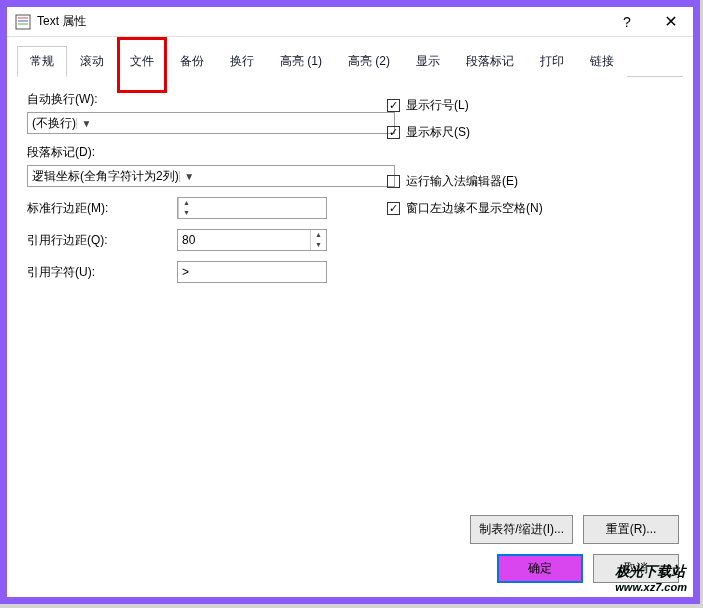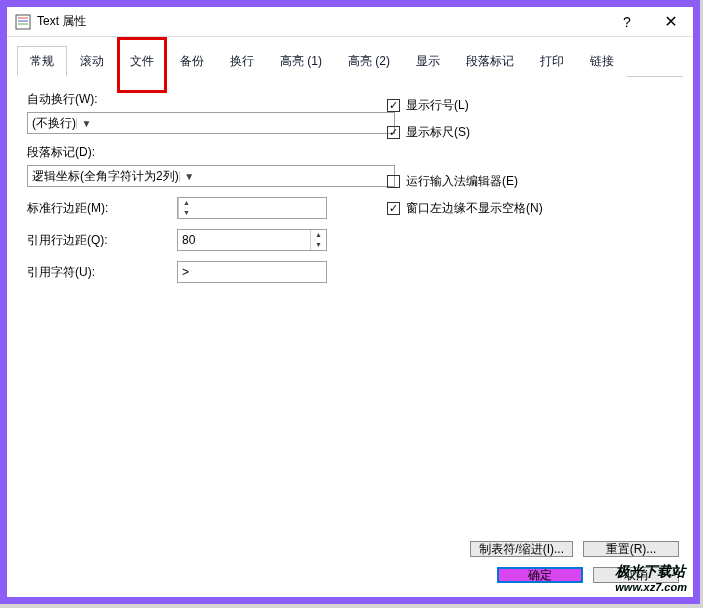--- a/index.html
+++ b/index.html
@@ -60,21 +60,21 @@
   .field-row { display:flex; align-items:center; margin-bottom: 10px; }
   .field-label { width: 150px; font-size: 12px; }
   .check-row { display:flex; align-items:center; gap: 6px; font-size:12px; margin-bottom: 10px; }
   .check-row .box { width:13px; height:13px; border:1px solid #333; display:flex; align-items:center; justify-content:center; font-size:10px; }
   .check-row .box.checked::after { content:"✓"; color:#000; font-size:11px; line-height:11px; }
   .footer {
     margin-top: auto; display:flex; justify-content:flex-end; gap: 10px;
     padding: 10px 4px 6px 4px;
   }
   .btn {
-    min-width: 96px; height: 16px; border:1px solid #888;
+    min-width: 96px; height: 29px; border:1px solid #888;
     background:#e9e9e9; font-size:12px; display:flex; align-items:center;
     justify-content:center; padding: 0 8px;
   }
   .btn.default { border: 2px solid #0078d7; background:#d946ef; }
   .row2 { margin-bottom: 10px; }
   .second-footer { display:flex; justify-content:flex-end; gap:10px; padding: 4px; }
   .watermark {
     position:absolute; right:6px; bottom:4px; font-size:14px; color:#000000;
     font-style:italic; font-weight:bold; text-shadow:0 0 1px #cfe;
     pointer-events:none;

